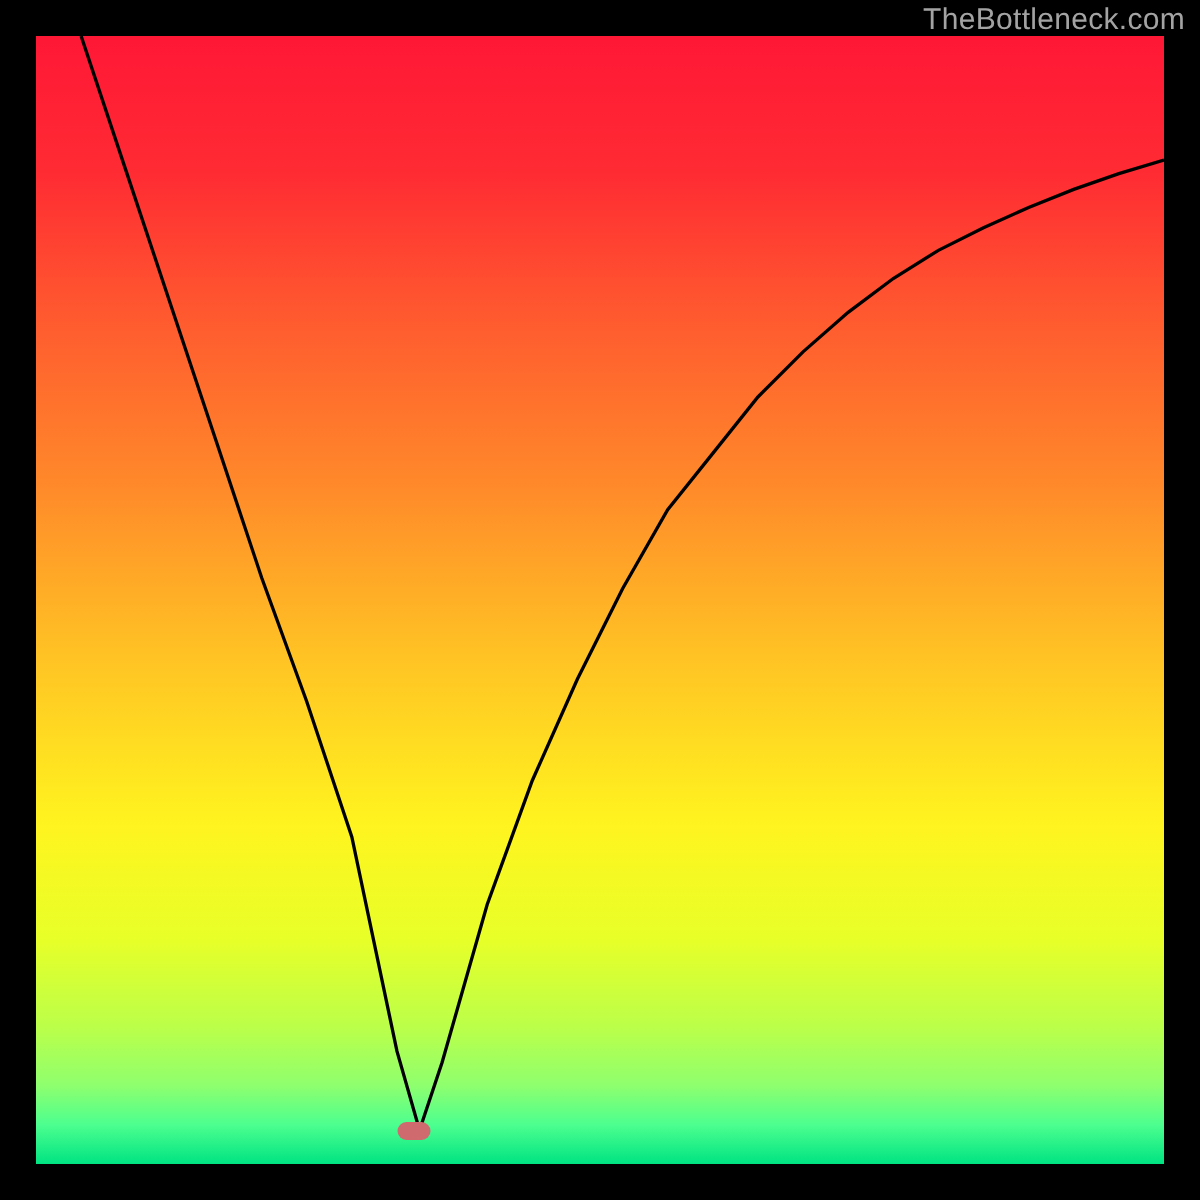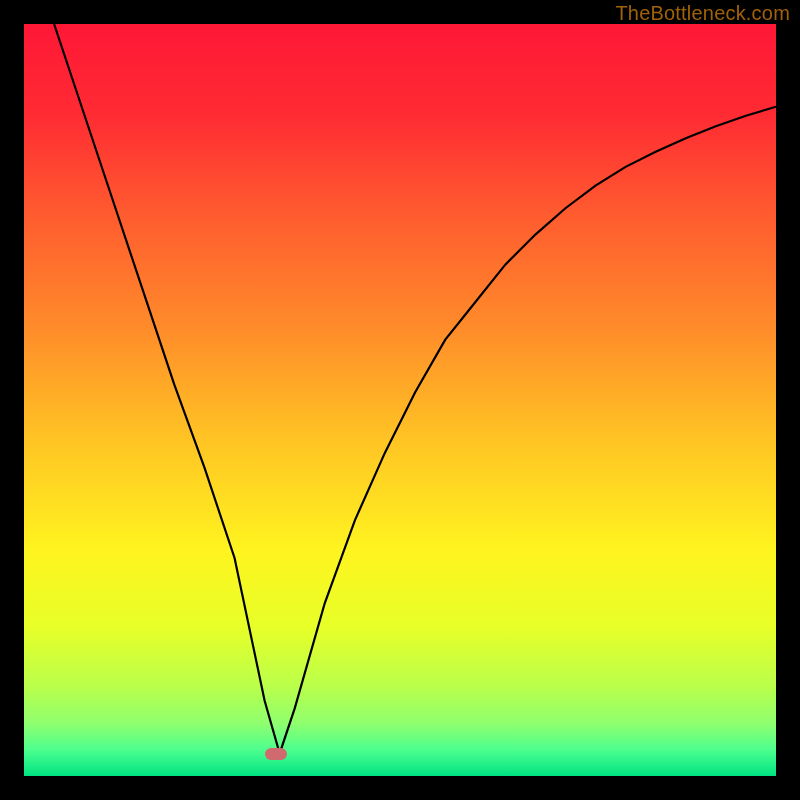--- a/index.html
+++ b/index.html
@@ -27,21 +27,21 @@
     inset: 0;
     width: 100%;
     height: 100%;
   }
   .watermark {
     position: absolute;
     top: 2px;
     right: 10px;
     font-family: Arial, Helvetica, sans-serif;
     font-size: 20px;
-    color: #a16207;
+    color: #a3a3a3;
     letter-spacing: 0.2px;
   }
   .marker {
     position: absolute;
     border-radius: 9px;
     background: #cf6a6f;
   }
 </style>
 </head>
 <body>

